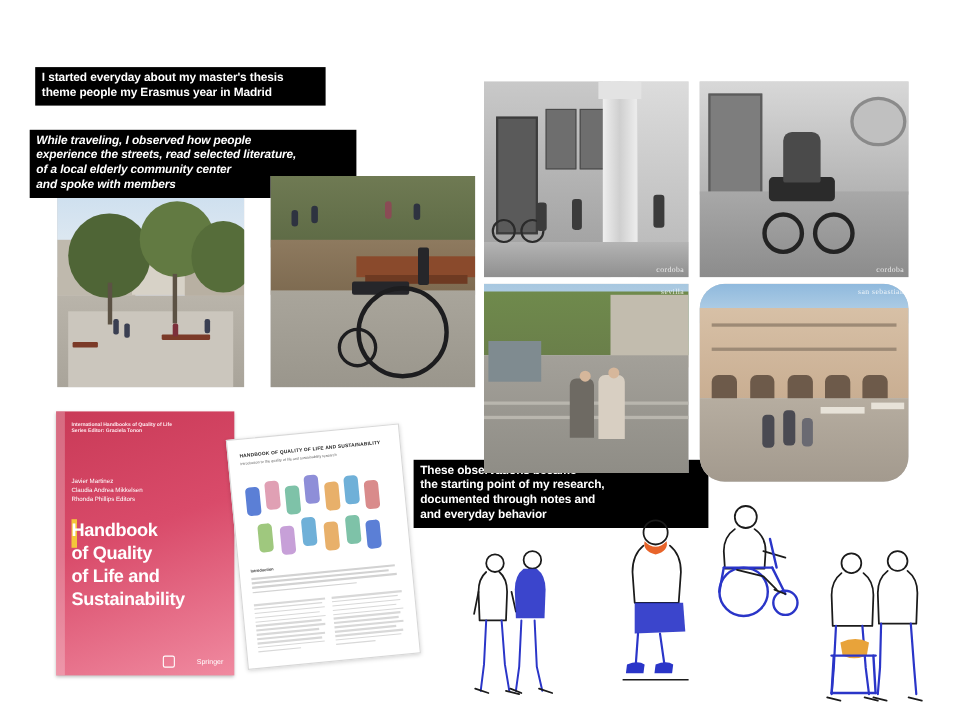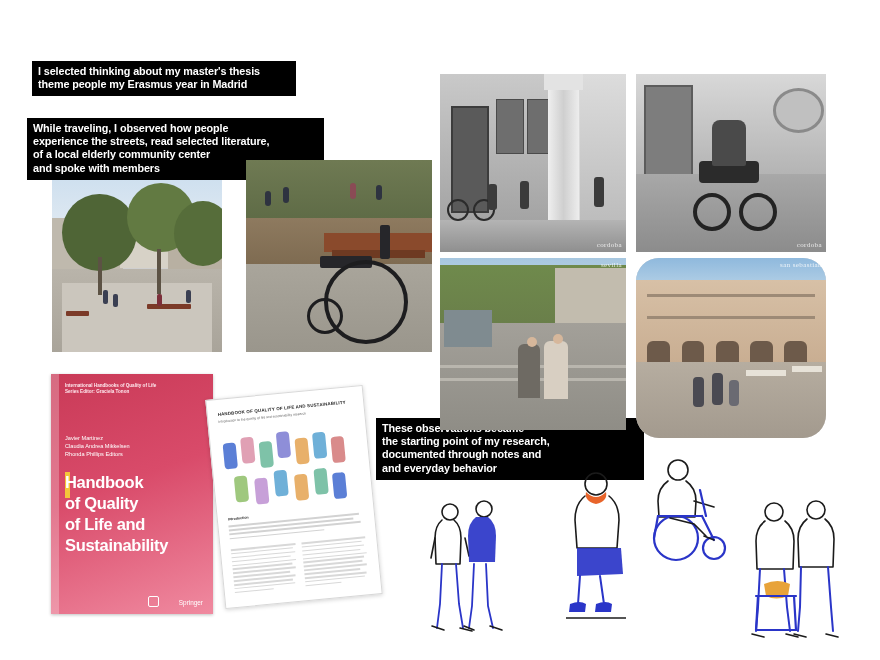--- a/index.html
+++ b/index.html
@@ -268,25 +268,25 @@
   
   .ill { position:absolute; }
 </style>
 </head>
 <body>
 
 <div class="page">
 
 
   <div class="caption" style="left:32px; top:61px; width:252px;">
-    <span>I selected thinking about my master's thesis</span>
+    <span>I started everyday about my master's thesis</span>
     <span>theme people my Erasmus year in Madrid</span>
   </div>
 
-  <div class="caption" style="left:27px; top:118px; width:285px;">
+  <div class="caption" style="left:27px; top:118px; width:285px;font-style:italic;">
     <span>While traveling, I observed how people</span>
     <span>experience the streets, read selected literature,</span>
     <span>of a local elderly community center</span>
     <span>and spoke with members</span>
   </div>
 
   <div class="caption" style="left:376px; top:418px; width:256px;">
     <span>These observations became</span>
     <span>the starting point of my research,</span>
     <span>documented through notes and</span>

